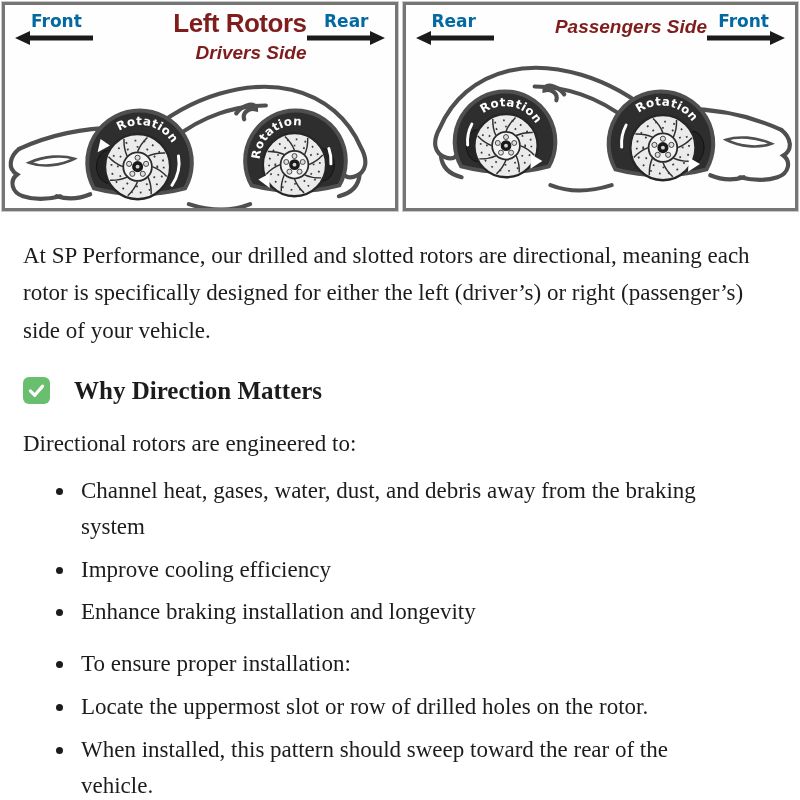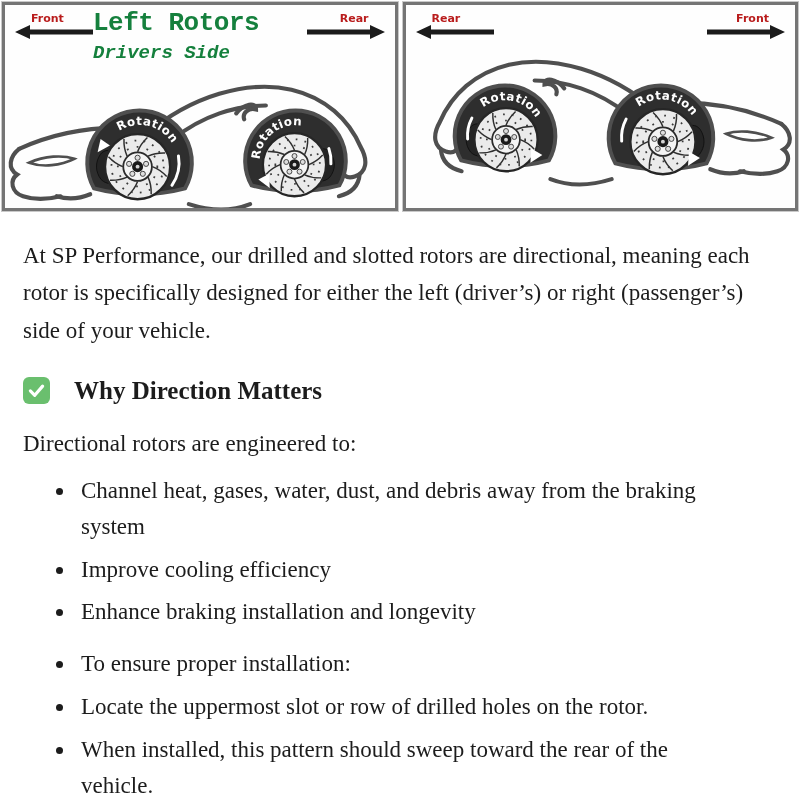--- a/index.html
+++ b/index.html
@@ -2,24 +2,24 @@
 <html><head>
 <meta charset="utf-8">
 <style>
   html,body { margin:0; padding:0; background:#ffffff; }
   .page { width:800px; height:800px; overflow:hidden; background:#fff; font-family:"Liberation Sans", sans-serif; }
 
   
   .diagram { display:flex; gap:5px; padding:2px 2px 0 2px; box-sizing:border-box; }
   .panel { flex:1; border:3px solid #757575; box-shadow:0 0 0 1px #c9c9c9; background:#fefefe; height:209px; box-sizing:border-box; overflow:hidden; }
   .panel-header { display:flex; align-items:flex-start; padding:5px 10px 0 10px; }
-  .title-block { flex:1; text-align:left; font-family:Liberation Mono, monospace; color:#15803d; }
+  .title-block { flex:1; text-align:right; font-family:Liberation Sans, sans-serif; color:#7f1d1d; }
   .panel-title { font-size:26px; font-weight:bold; line-height:1.0; letter-spacing:-0.5px; }
   .panel-subtitle { font-size:19px; font-weight:bold; font-style:italic; margin-top:6px; }
-  .dir { display:flex; flex-direction:column; width:78px; font-family:"DejaVu Sans", sans-serif; font-weight:bold; font-size:11px; color:#b91c1c; margin-top:3px; }
+  .dir { display:flex; flex-direction:column; width:78px; font-family:"DejaVu Sans", sans-serif; font-weight:bold; font-size:17px; color:#0369a1; margin-top:3px; }
   .dir .lbl { line-height:1.05; }
   .dir.left .lbl { padding-left:16px; }
   .dir.right .lbl { padding-right:16px; text-align:right; }
   .dir svg { display:block; margin-top:0px; }
   .car { display:block; width:100%; height:150px; }
 
   
   .content { padding:14px 30px 0 23px; font-family:"Liberation Serif", serif; font-size:23px; color:#1c1c1c; }
   .intro { max-width:730px; line-height:1.62; margin:12px 0 0 0; }
   .h-row { display:flex; align-items:center; gap:24px; }
@@ -131,20 +131,21 @@
 
     <div class="panel">
       <div class="panel-header">
         <div class="dir left">
           <span class="lbl">Rear</span>
           <svg width="78" height="14" viewBox="0 0 78 14">
               <polygon points="0,7 15,0 15,4.6 78,4.6 78,9.4 15,9.4 15,14" fill="#1b1b1b"></polygon>
             </svg>
         </div>
         <div class="title-block">
+          <div class="panel-subtitle">Passengers Side</div>
         </div>
         <div class="dir right">
           <span class="lbl">Front</span>
           <svg width="78" height="14" viewBox="0 0 78 14">
               <polygon points="78,7 63,0 63,4.6 0,4.6 0,9.4 63,9.4 63,14" fill="#1b1b1b"></polygon>
             </svg>
         </div>
       </div>
       <svg class="car" viewBox="0 0 390 152">
         <use href="#carbody" transform="translate(390 0) scale(-1 1)"></use>

